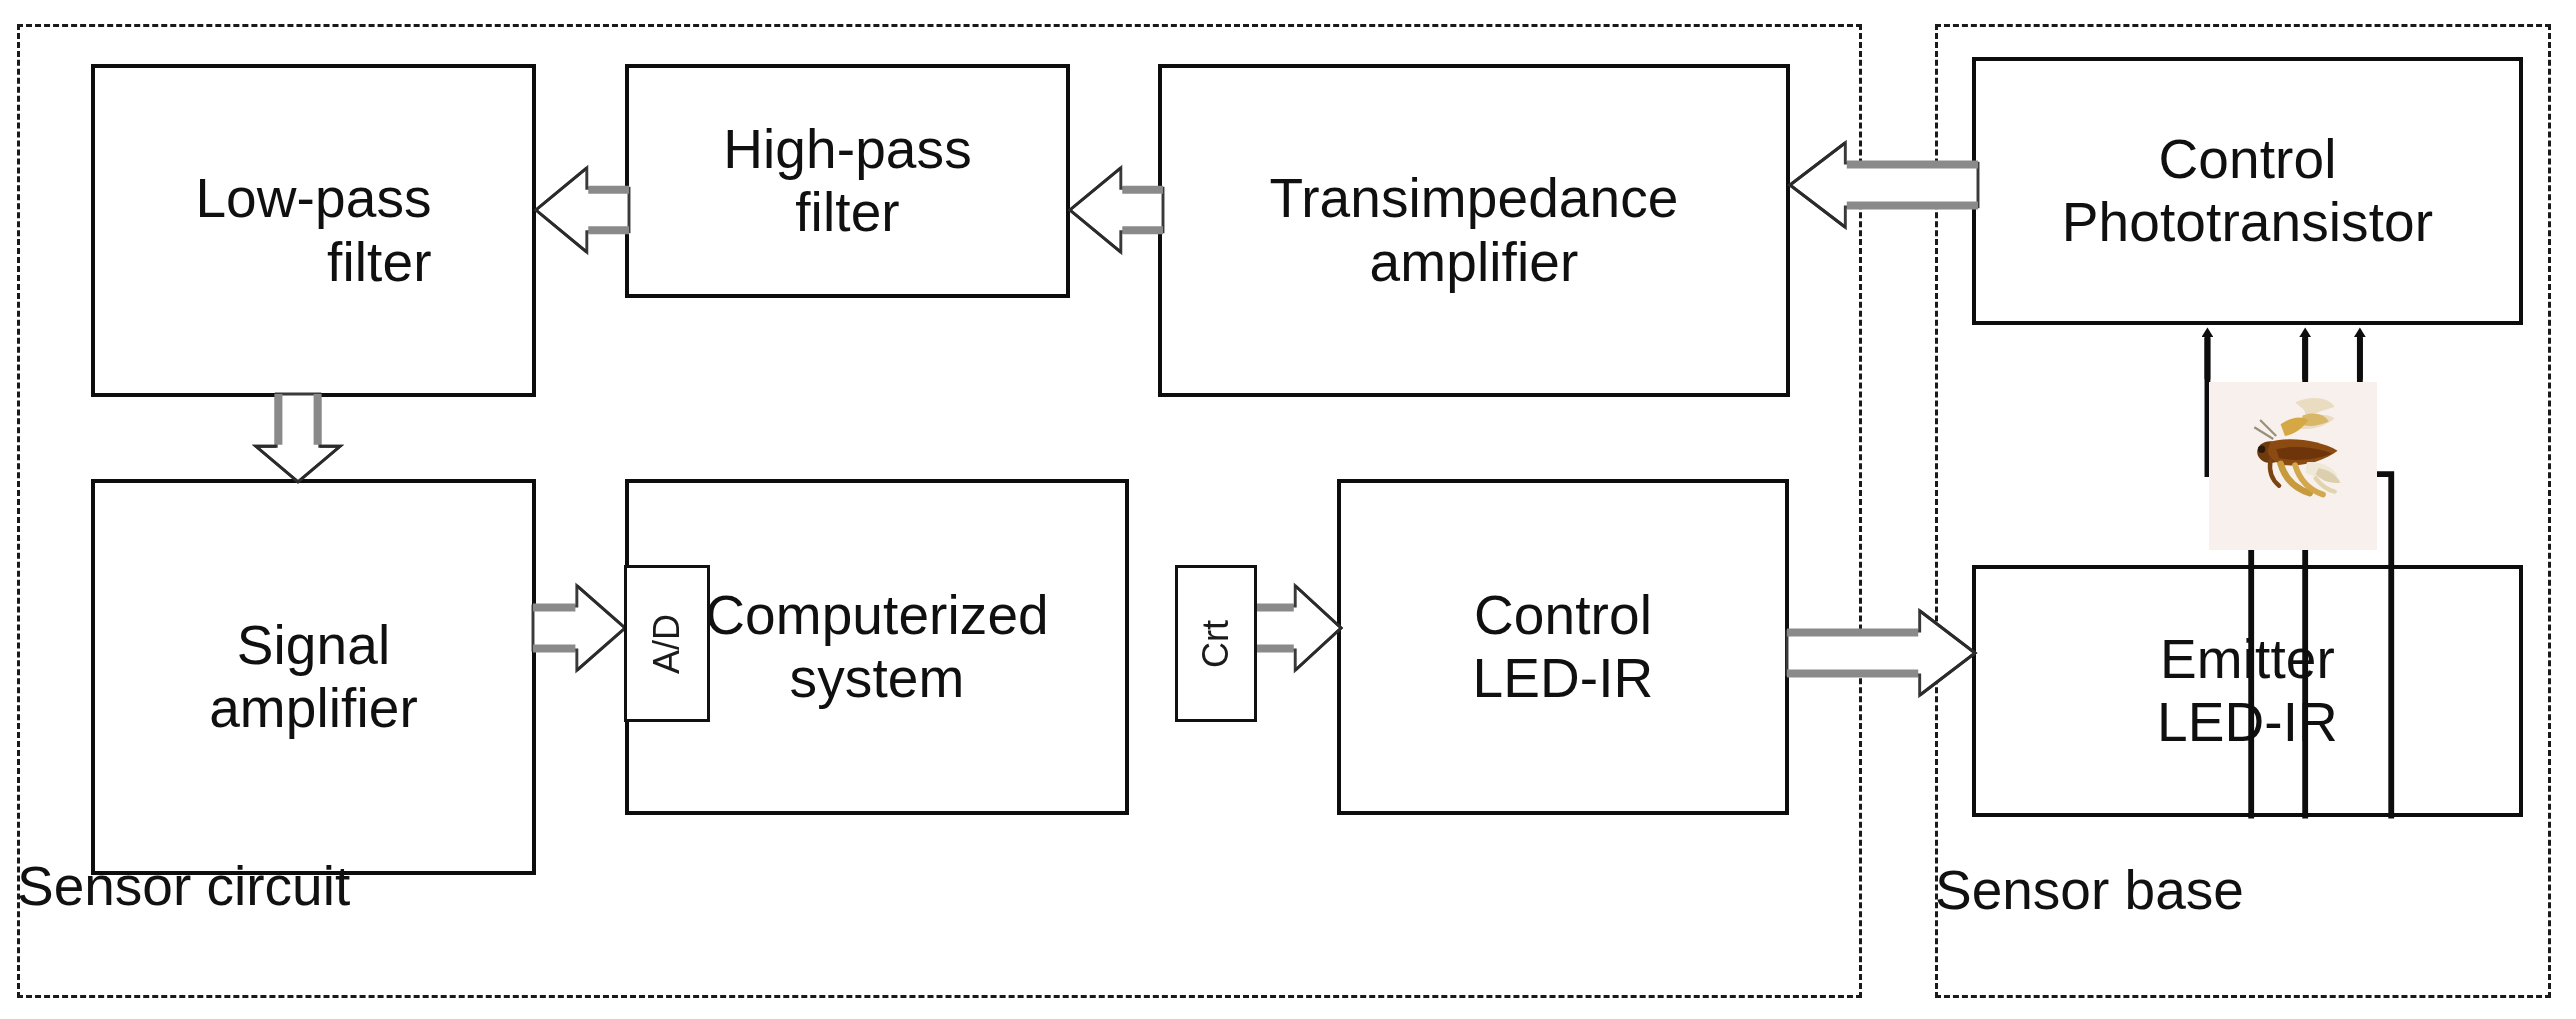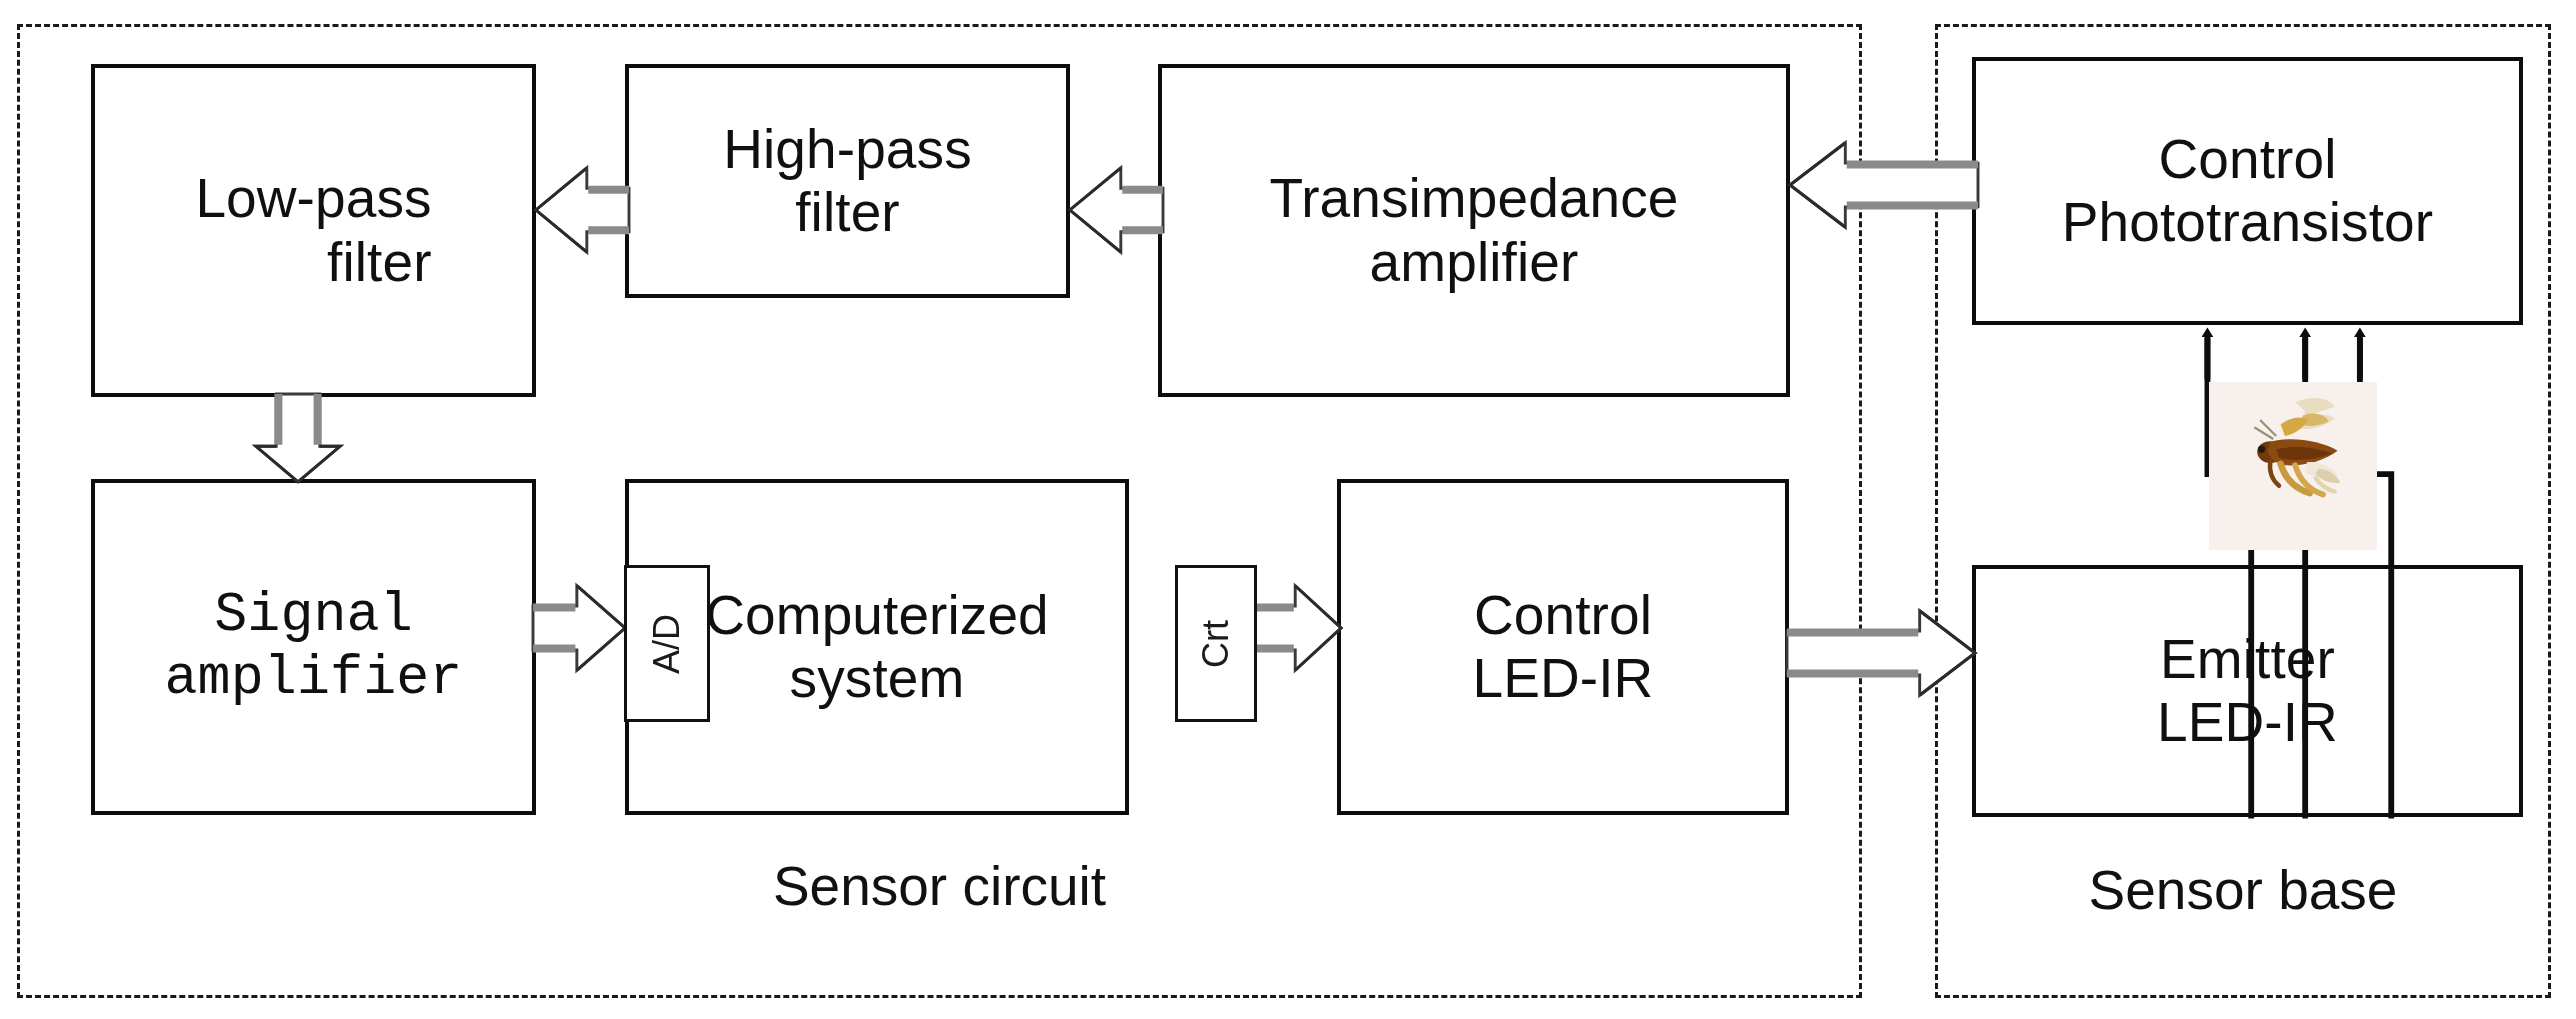--- a/index.html
+++ b/index.html
@@ -28,21 +28,21 @@
   }
   .port .vlbl{
     display:block;
     transform:rotate(-90deg);
     white-space:nowrap;
     font-size:36px;color:#1b1b1b;
   }
 
   
   .caption{
-    position:absolute;text-align:center;
+    position:absolute;text-align:left;
     font-size:55px;color:#111111;white-space:nowrap;
   }
 
   
   .barrow{position:absolute;}
   .barrow svg{display:block;overflow:visible;}
 
   
   .rays{position:absolute;left:0;top:0;width:2576px;height:1019px;pointer-events:none;}
 
@@ -81,21 +81,21 @@
     </span>
   </div>
 
   <div class="block" style="left:1972px;top:57px;width:551px;height:268px;">
     <span class="lbl">
       <span>Control</span><br>
       <span>Phototransistor</span>
     </span>
   </div>
 
-  <div class="block" style="left:91px;top:479px;width:445px;height:336px;font-family:Liberation Mono, monospace;">
+  <div class="block" style="left:91px;top:479px;width:445px;height:396px;">
     <span class="lbl">
       <span>Signal</span><br>
       <span>amplifier</span>
     </span>
   </div>
 
   <div class="block" style="left:625px;top:479px;width:504px;height:336px;">
     <span class="lbl">
       <span>Computerized</span><br>
       <span>system</span>

